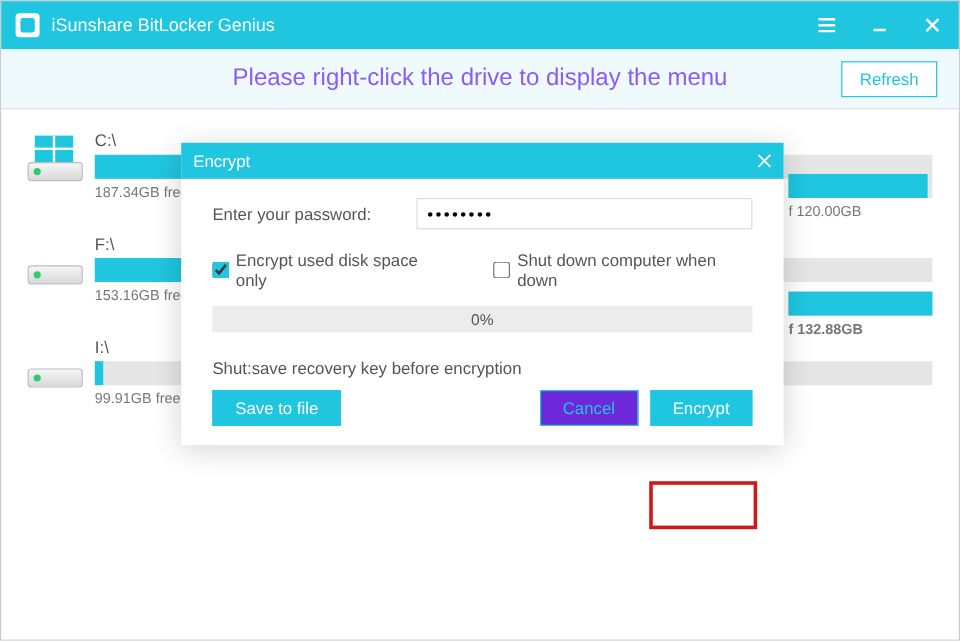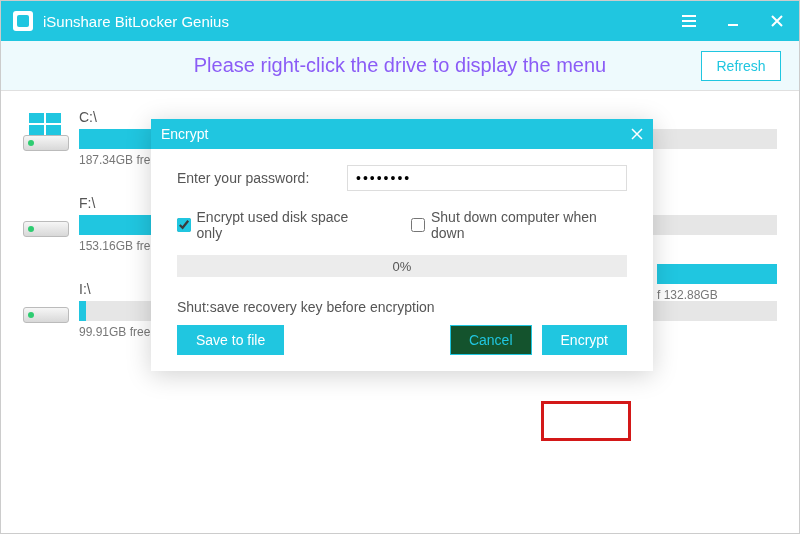--- a/index.html
+++ b/index.html
@@ -54,21 +54,21 @@
   .form-row label { width:170px; font-size:14px;}
   .form-row input[type=password]{ flex:1; height:26px; border:1px solid #ddd; padding:0 8px; font-size:14px; letter-spacing:2px;}
   .checks { display:flex; gap:40px; margin: 6px 0 14px 0; font-size:14px;}
   .checks label { display:flex; align-items:center; gap:6px; cursor:pointer;}
   .checks input { width:14px; height:14px; accent-color:#20c6e0;}
   .progress { height:22px; background:#ececec; color:#555; font-size:13px; display:flex; align-items:center; justify-content:center; margin-bottom:22px;}
   .note { font-size:14px; margin-bottom:10px;}
   .modal-actions { display:flex; align-items:center; }
   .btn { height:30px; padding:0 18px; font-size:14px; cursor:pointer; border:1px solid #20c6e0;}
   .btn.save { background:#20c6e0; color:#fff;}
-  .btn.cancel { background:#14532d; color:#20c6e0; margin-left:auto;}
+  .btn.cancel { background:#6d28d9; color:#20c6e0; margin-left:auto;}
   .btn.encrypt { background:#20c6e0; color:#fff; margin-left:10px;}
   .highlight { position:absolute; border:3px solid #d31818; pointer-events:none; }
 </style>
 </head>
 <body>
 
 <div class="window">
 
   <div class="titlebar">
     <div class="logo"></div>
@@ -128,21 +128,27 @@
       <div class="drive-body">
         <div class="drive-label">I:\</div>
         <div class="drive-bar">
             <div class="fill" style="width: 1%;"></div>
           </div>
         <div class="drive-info">99.91GB free of 100.00GB</div>
       </div>
     </div>
   </div>
 
-  <div style="position:absolute; right:22px; top:263px; width:120px;">
+  <div style="position:absolute; right:22px; top:144px; width:120px;">
+    <div class="drive-bar" style="height:20px;">
+        <div class="fill" style="width: 97%;"></div>
+      </div>
+    <div class="drive-info">f 120.00GB</div>
+  </div>
+  <div style="position:absolute; right:22px; top:242px; width:120px;font-weight:bold;">
     <div class="drive-bar" style="height:20px;">
         <div class="fill" style="width: 100%;"></div>
       </div>
     <div class="drive-info">f 132.88GB</div>
   </div>
 
   <div class="modal-wrap">
     <div class="modal">
       <div class="modal-title">
         <span>Encrypt</span>

